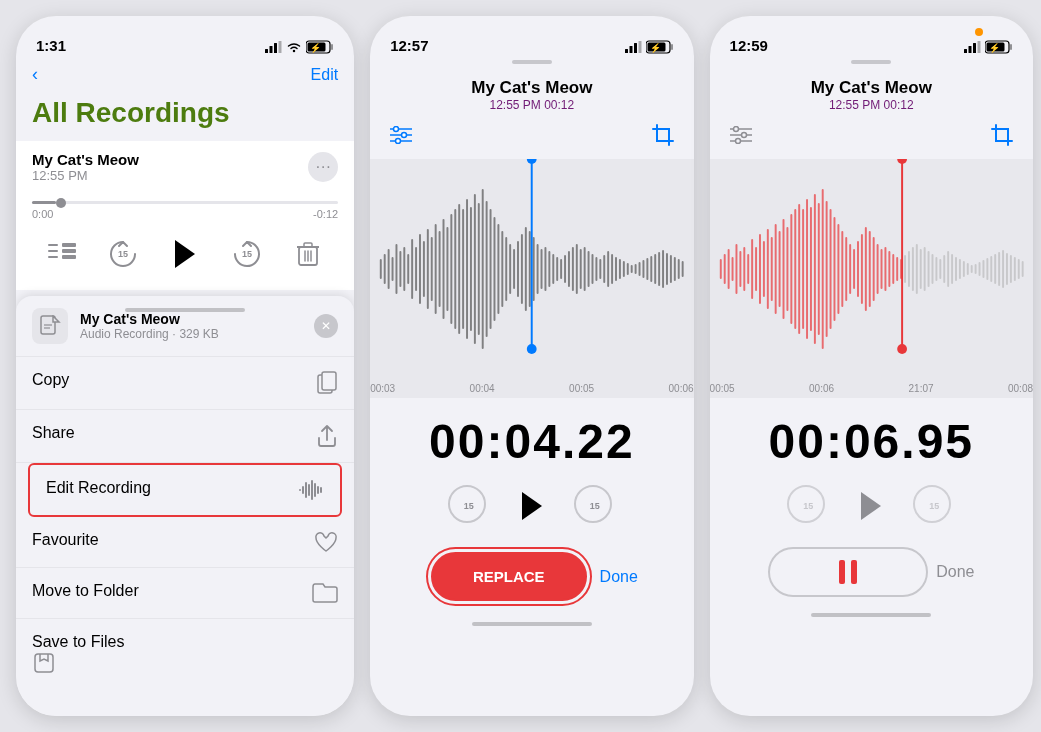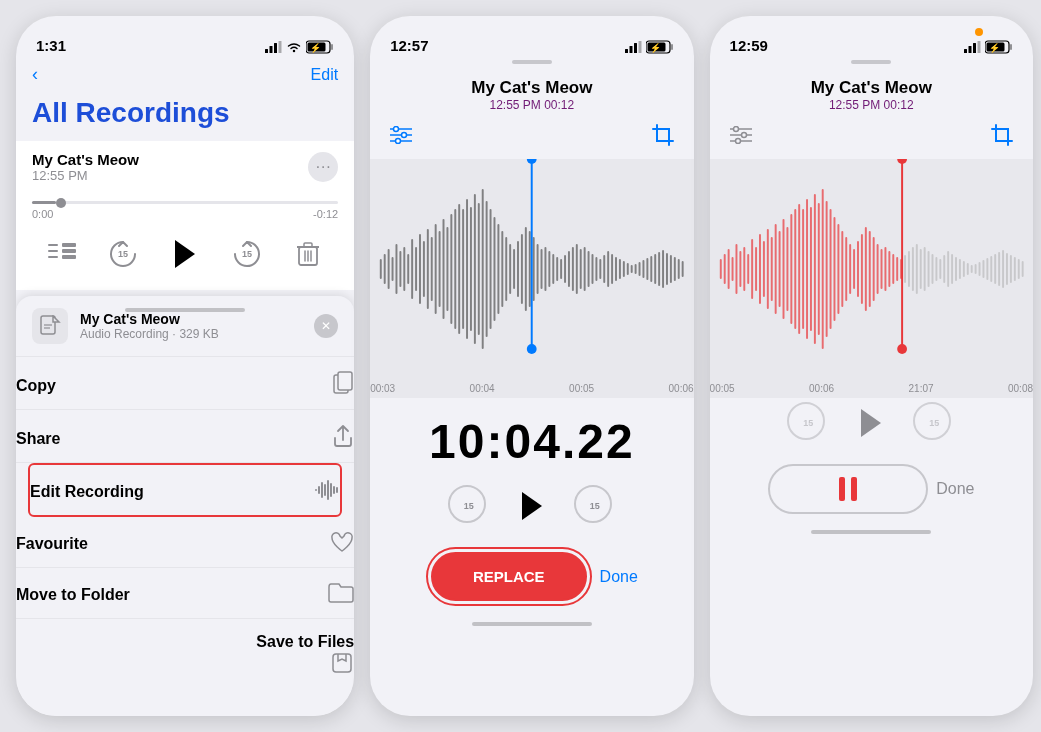--- a/index.html
+++ b/index.html
@@ -77,21 +77,21 @@
       cursor: pointer;
     }
     .nav-edit {
       font-size: 16px;
       color: #007aff;
     }
     .page-title {
       font-size: 28px;
       font-weight: 700;
       padding: 4px 16px 12px;
-      color: #1d4ed8;
+      color: #4d7c0f;
     }
     .recording-item {
       background: #fff;
       padding: 10px 16px;
     }
     .recording-name { font-size: 15px; font-weight: 600; color: #000; }
     .recording-time { font-size: 13px; color: #8e8e93; }
     .more-btn {
       width: 30px; height: 30px;
       border-radius: 15px;
@@ -187,25 +187,24 @@
       background: #c7c7cc;
       border-radius: 12px;
       display: flex; align-items: center; justify-content: center;
       font-size: 12px;
       color: #fff;
       cursor: pointer;
     }
     .menu-item {
       display: flex;
       justify-content: space-between;
-      align-items: flex-end;
-      padding: 14px 0;
+      align-items: flex-start;
+      padding: 14px 16px;
       border-bottom: 1px solid #e5e5ea;
       cursor: pointer;
-      font-weight: bold;
     }
     .menu-item-label { font-size: 16px; color: #000; }
 
     
     .waveform-header {
       text-align: center;
       padding: 8px 0 4px;
     }
     .waveform-title { font-size: 17px; font-weight: 600; color: #000; }
     .waveform-subtitle { font-size: 12px; color: #701a75; }
@@ -665,21 +664,21 @@
     </svg>
   </div>
 
   <div class="time-labels-waveform">
     <span>00:03</span>
     <span>00:04</span>
     <span>00:05</span>
     <span>00:06</span>
   </div>
 
-  <div class="big-time">10:04.22</div>
+  <div class="big-time">00:04.22</div>
 
   <div class="playback-row">
     <div class="skip-btn" style="position:relative;width:42px;height:42px;">
       <div class="skip-circle" style="width:38px;height:38px;border-radius:50%;border:2px solid #c7c7cc;position:absolute;top:0;left:0;"></div>
       <span style="position:absolute;top:50%;left:50%;transform:translate(-50%,-50%);font-size:9px;font-weight:700;color:#8e8e93;">15</span>
     </div>
     <div class="play-triangle"></div>
     <div class="skip-btn" style="position:relative;width:42px;height:42px;">
       <div style="width:38px;height:38px;border-radius:50%;border:2px solid #c7c7cc;position:absolute;top:0;left:0;"></div>
       <span style="position:absolute;top:50%;left:50%;transform:translate(-50%,-50%);font-size:9px;font-weight:700;color:#8e8e93;">15</span>
@@ -838,20 +837,21 @@
     </svg>
   </div>
 
   <div class="time-labels-waveform">
     <span>00:05</span>
     <span>00:06</span>
     <span>21:07</span>
     <span>00:08</span>
   </div>
 
+  <div class="big-time">00:06.95</div>
 
   <div class="playback-row">
     <div class="skip-btn" style="position:relative;width:42px;height:42px;">
       <div style="width:38px;height:38px;border-radius:50%;border:2px solid #d0d0d5;position:absolute;top:0;left:0;"></div>
       <span style="position:absolute;top:50%;left:50%;transform:translate(-50%,-50%);font-size:9px;font-weight:700;color:#c7c7cc;">15</span>
     </div>
     <div class="play-triangle play-triangle-gray"></div>
     <div class="skip-btn" style="position:relative;width:42px;height:42px;">
       <div style="width:38px;height:38px;border-radius:50%;border:2px solid #d0d0d5;position:absolute;top:0;left:0;"></div>
       <span style="position:absolute;top:50%;left:50%;transform:translate(-50%,-50%);font-size:9px;font-weight:700;color:#c7c7cc;">15</span>

